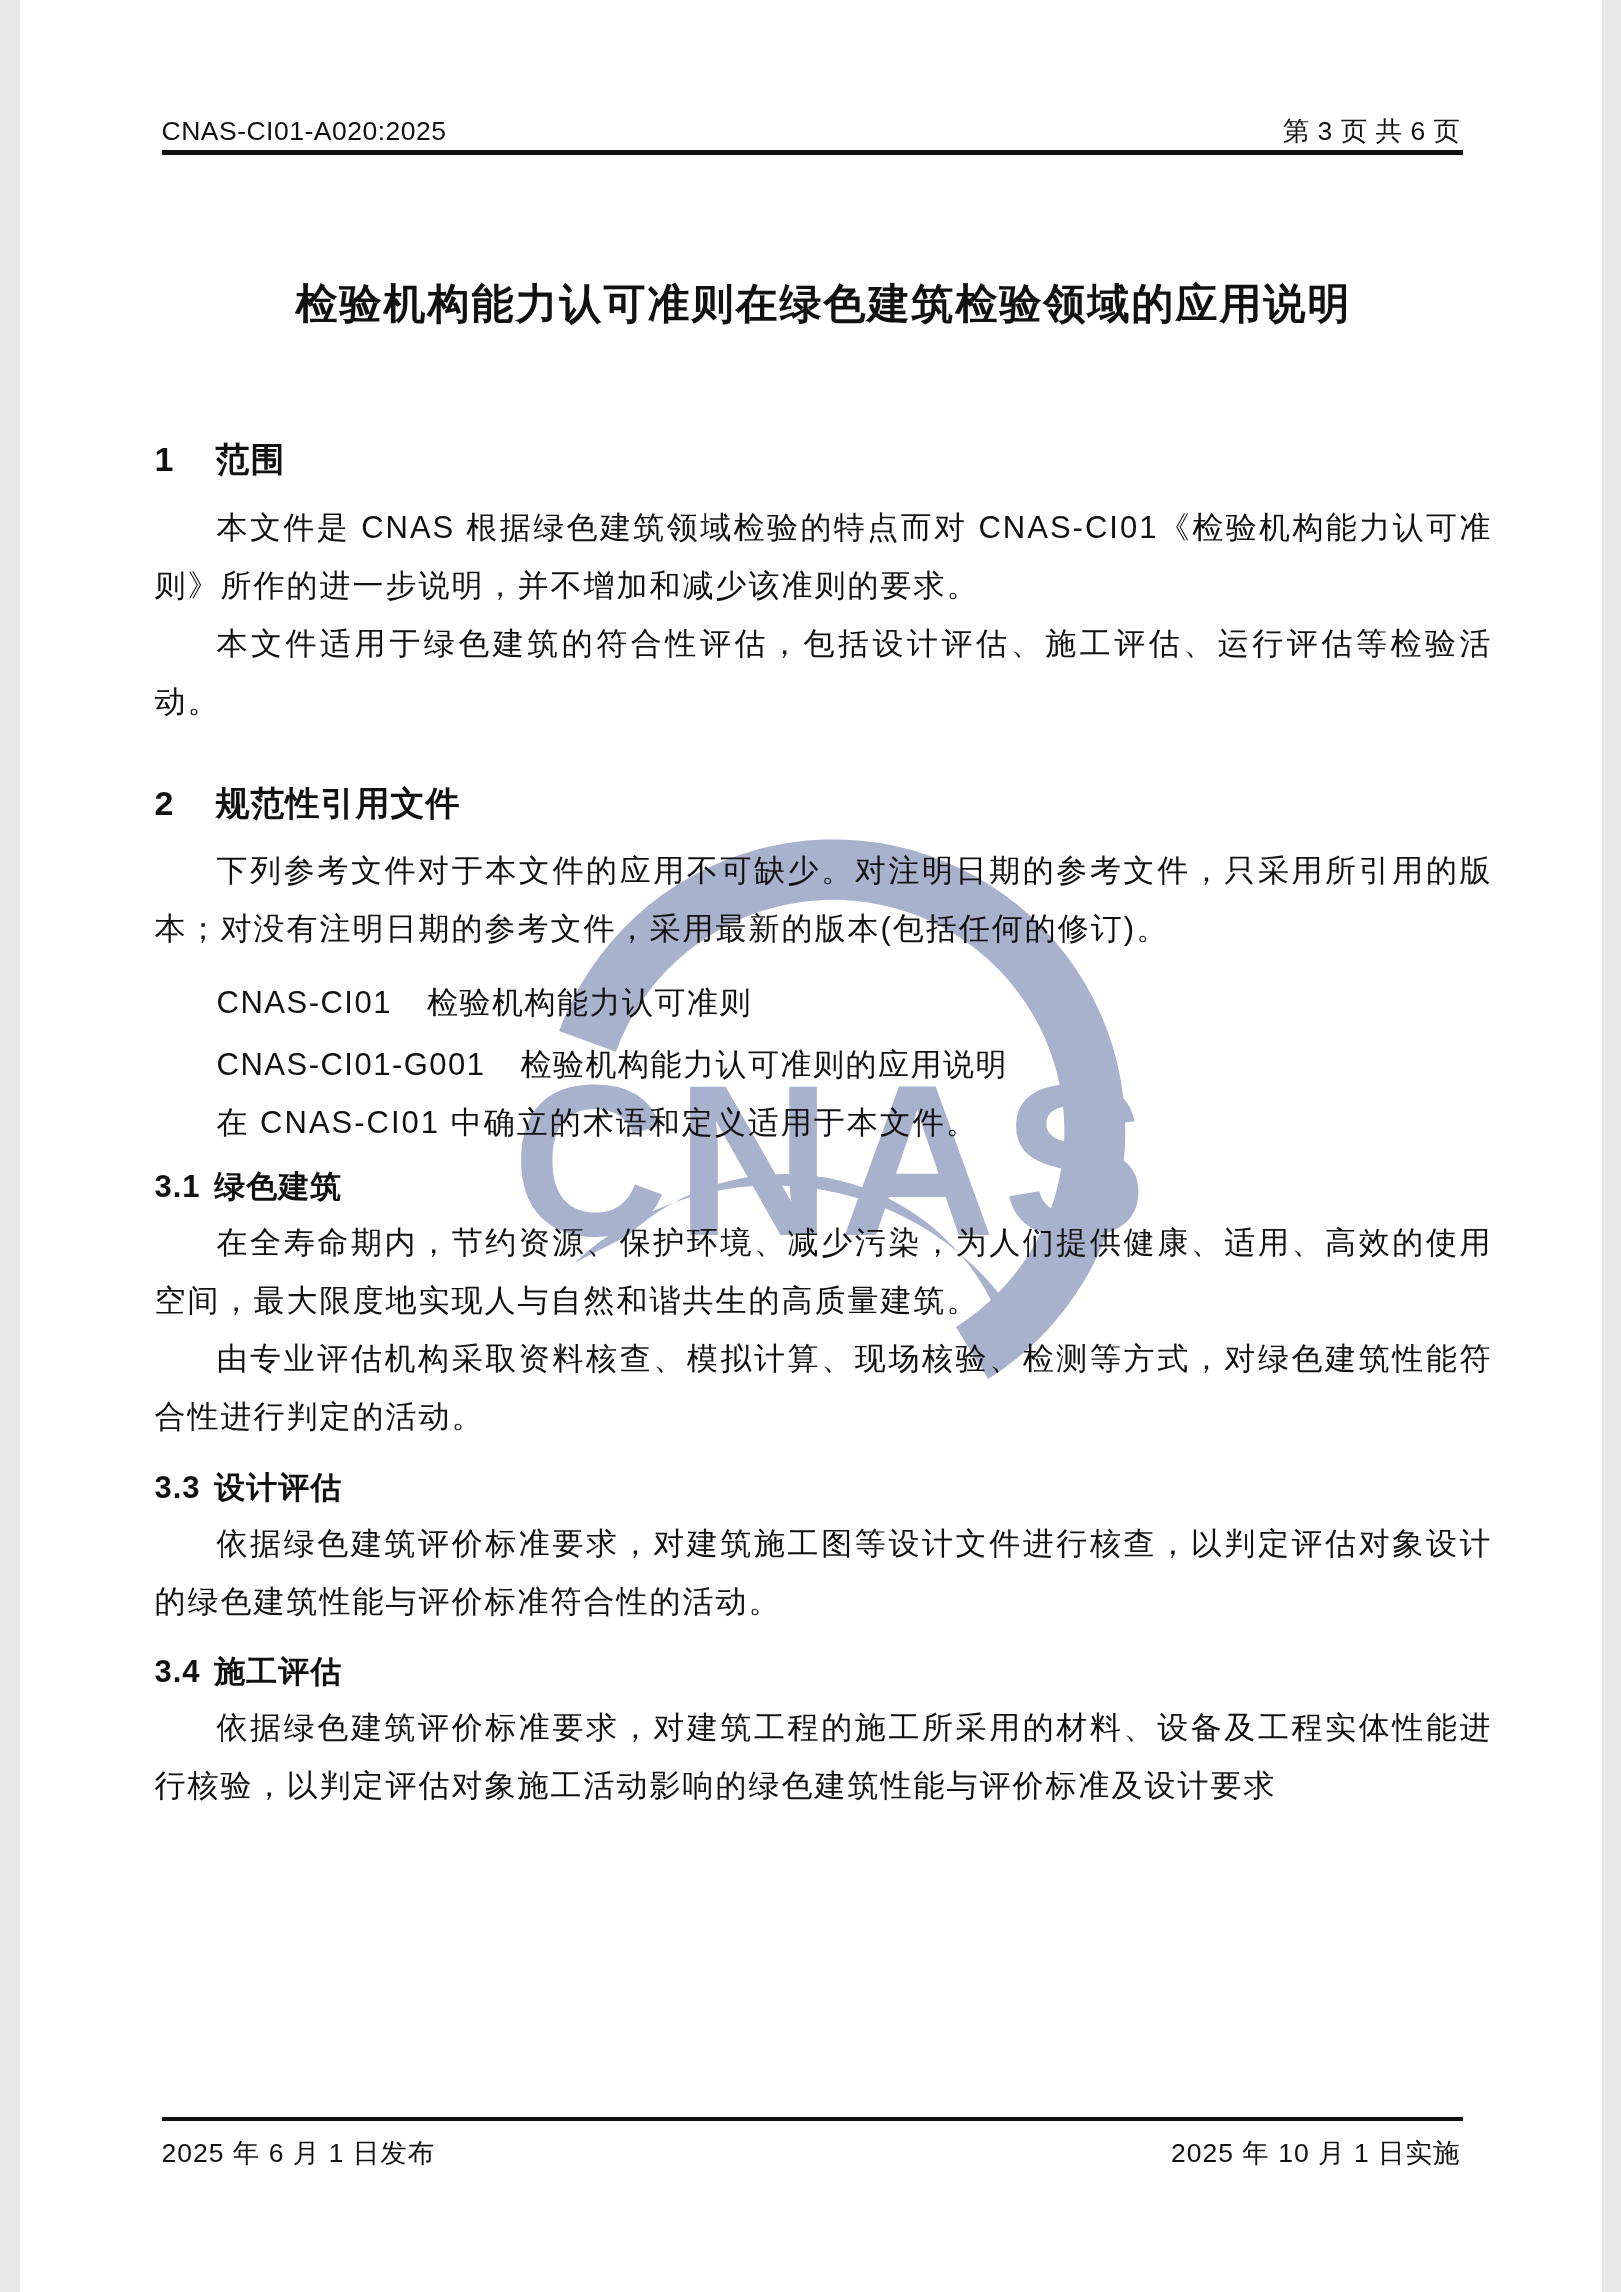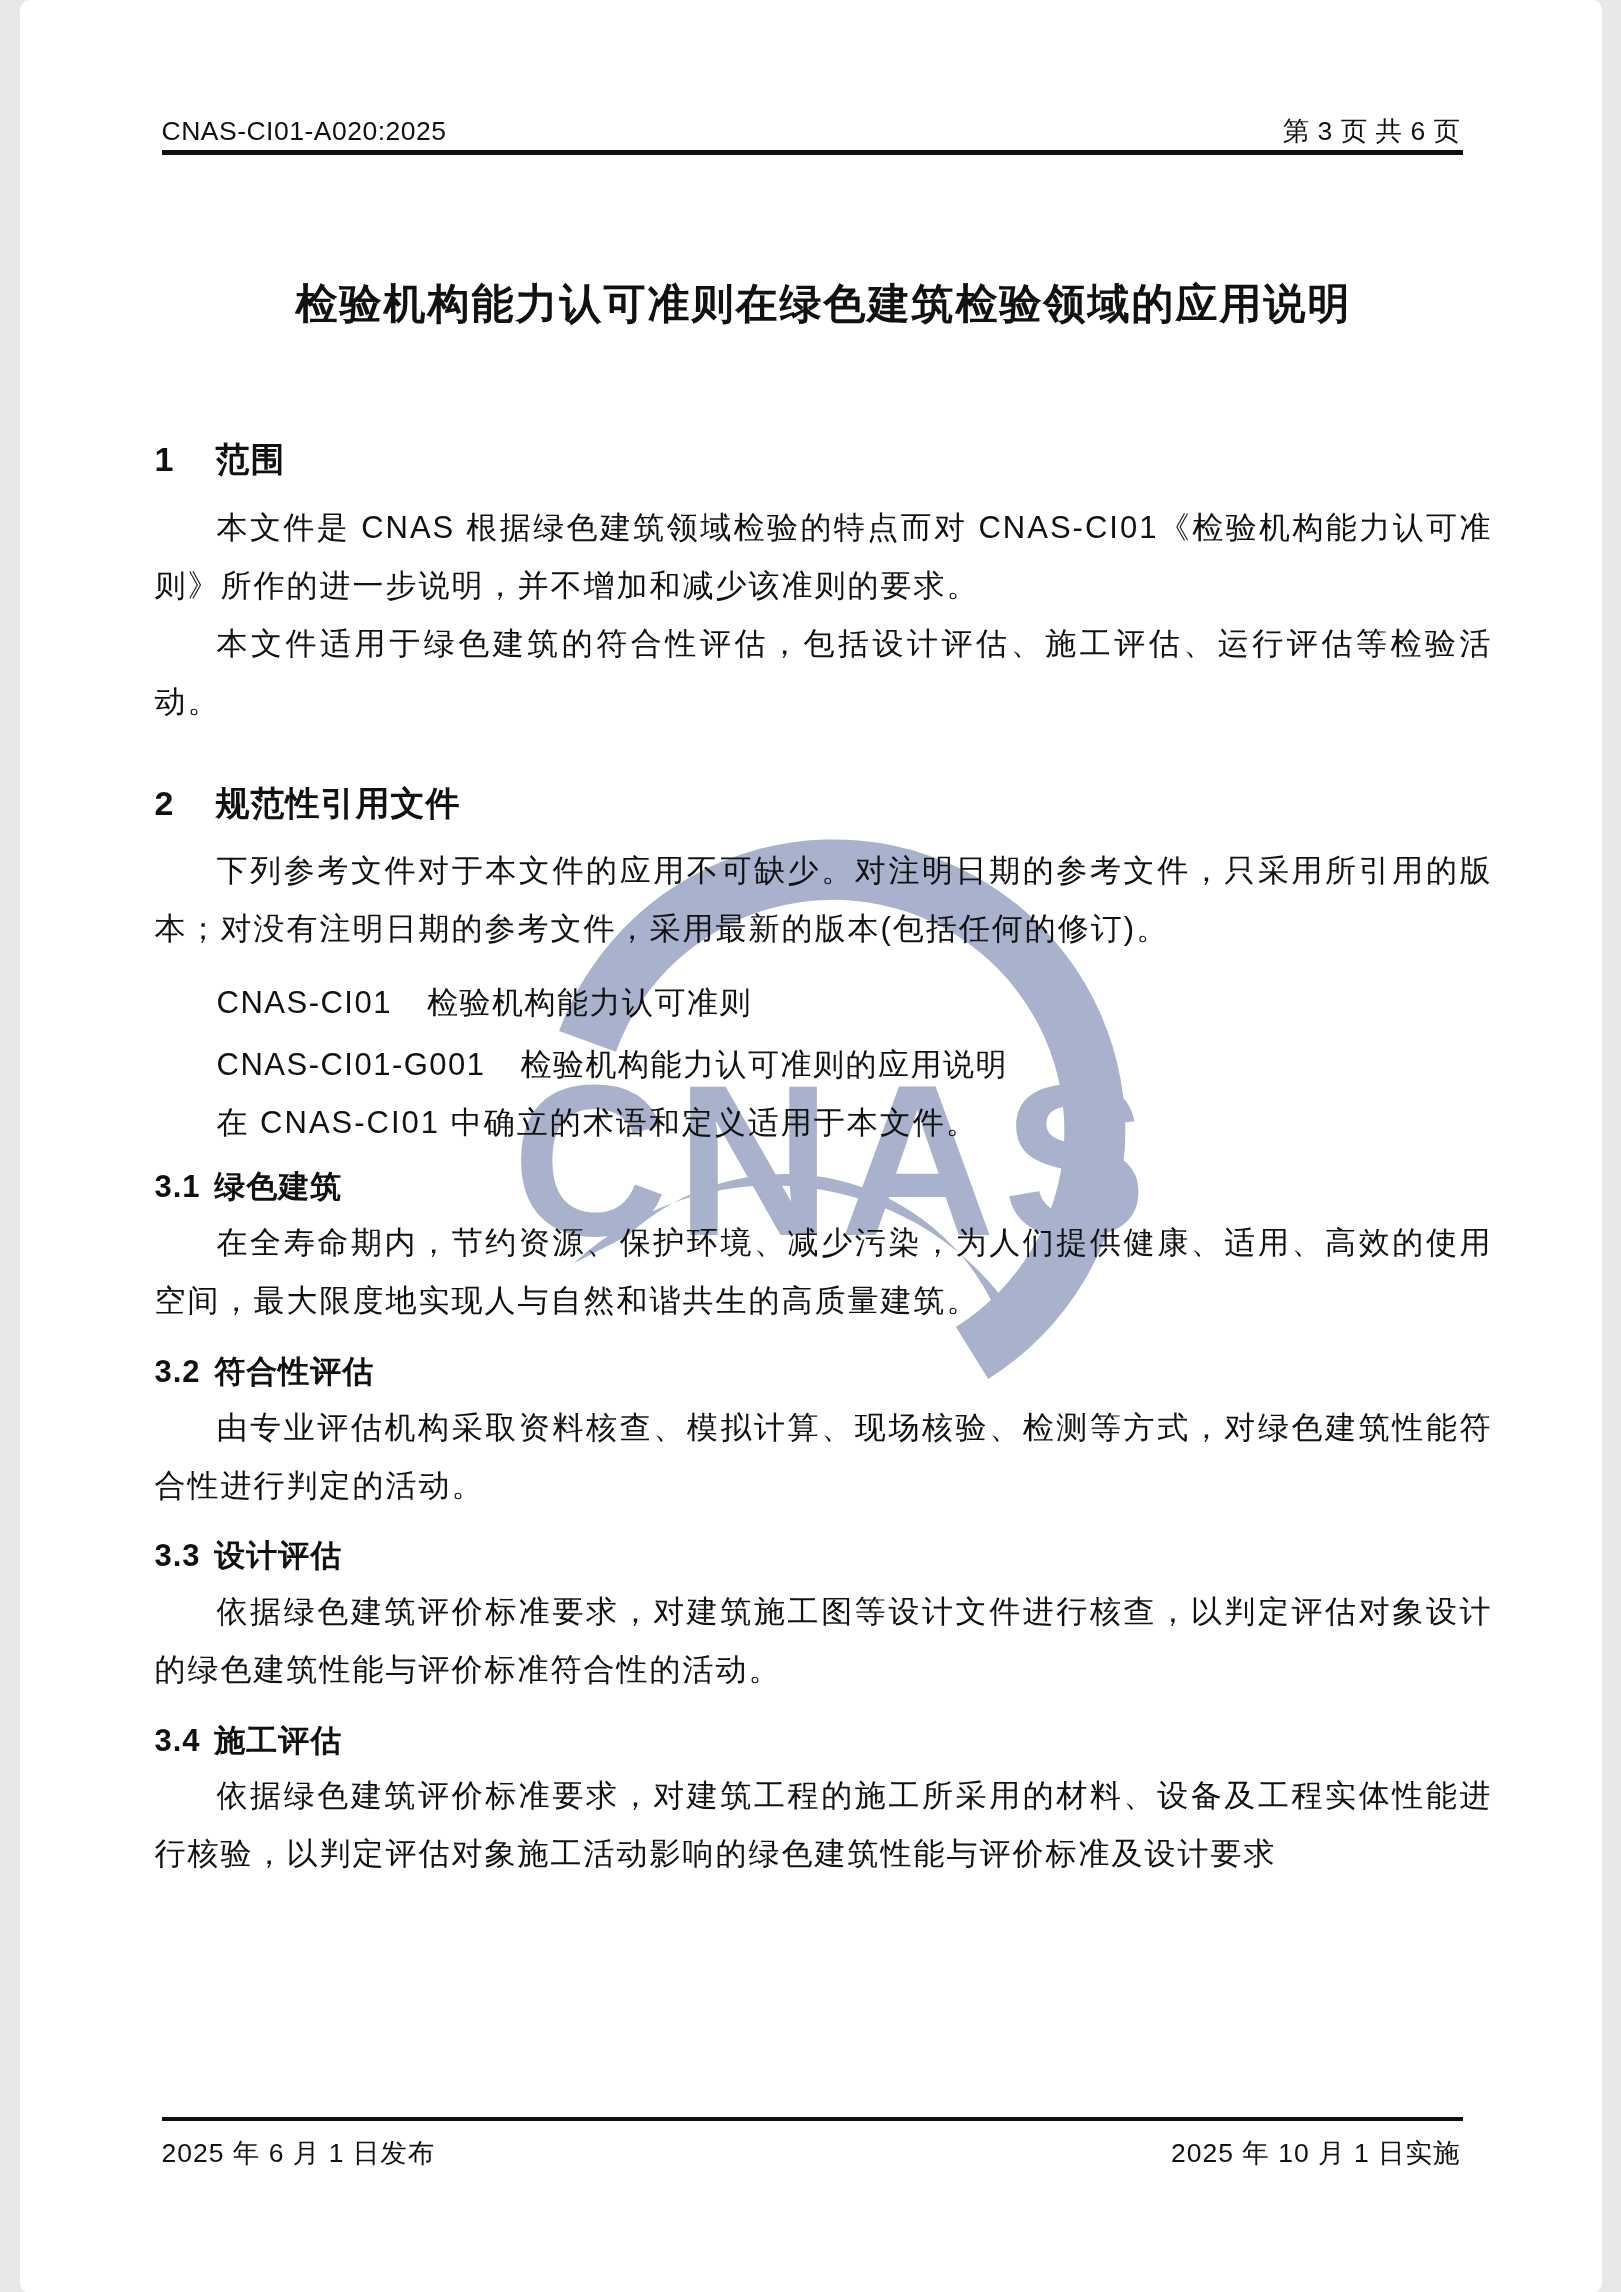--- a/index.html
+++ b/index.html
@@ -6,21 +6,20 @@
   html, body { background: #e8e8e8; }
   .page {
     position: relative;
     width: 1582px;
     height: 2293px;
     margin: 0 auto;
     background: #ffffff;
     overflow: hidden;
     font-family: "Liberation Sans", sans-serif;
     color: #111111;
-    border-radius: 10px;
   }
 
   
   .page-header {
     position: absolute;
     left: 142px;
     right: 141px;
     top: 116px;
     display: flex;
     justify-content: space-between;
@@ -173,23 +172,20 @@
       </div>
     </div>
 
     <p class="para">在 CNAS-CI01 中确立的术语和定义适用于本文件。</p>
 
     <div class="term-h first">
       <span>3.1</span><span class="term-title">绿色建筑</span>
     </div>
     <p class="para">在全寿命期内，节约资源、保护环境、减少污染，为人们提供健康、适用、高效的使用空间，最大限度地实现人与自然和谐共生的高质量建筑。</p>
 
-    <div class="term-h">
-      <span>3.2</span><span class="term-title">符合性评估</span>
-    </div>
     <p class="para">由专业评估机构采取资料核查、模拟计算、现场核验、检测等方式，对绿色建筑性能符合性进行判定的活动。</p>
 
     <div class="term-h">
       <span>3.3</span><span class="term-title">设计评估</span>
     </div>
     <p class="para">依据绿色建筑评价标准要求，对建筑施工图等设计文件进行核查，以判定评估对象设计的绿色建筑性能与评价标准符合性的活动。</p>
 
     <div class="term-h">
       <span>3.4</span><span class="term-title">施工评估</span>
     </div>

